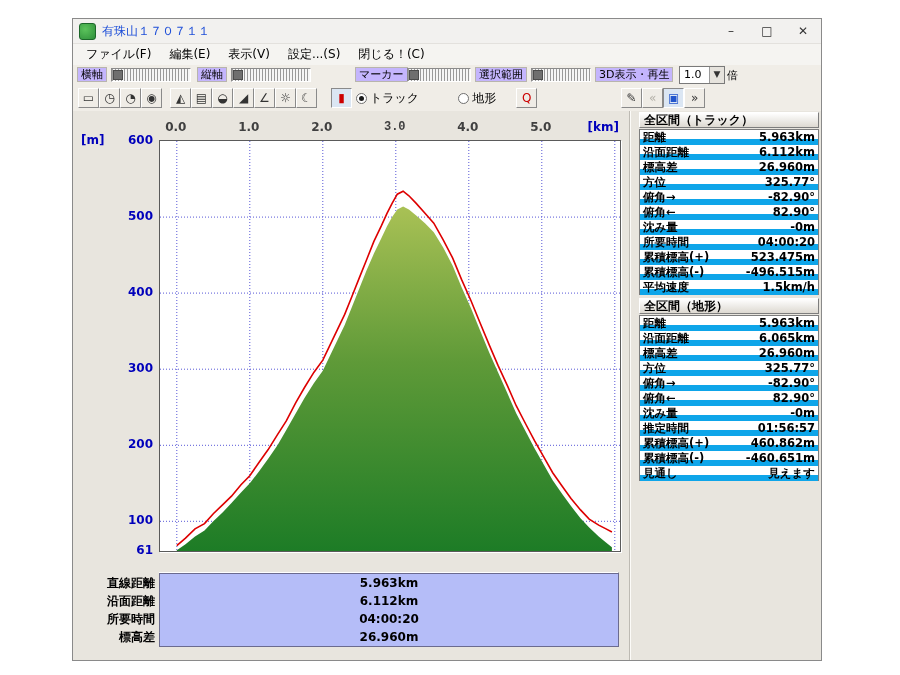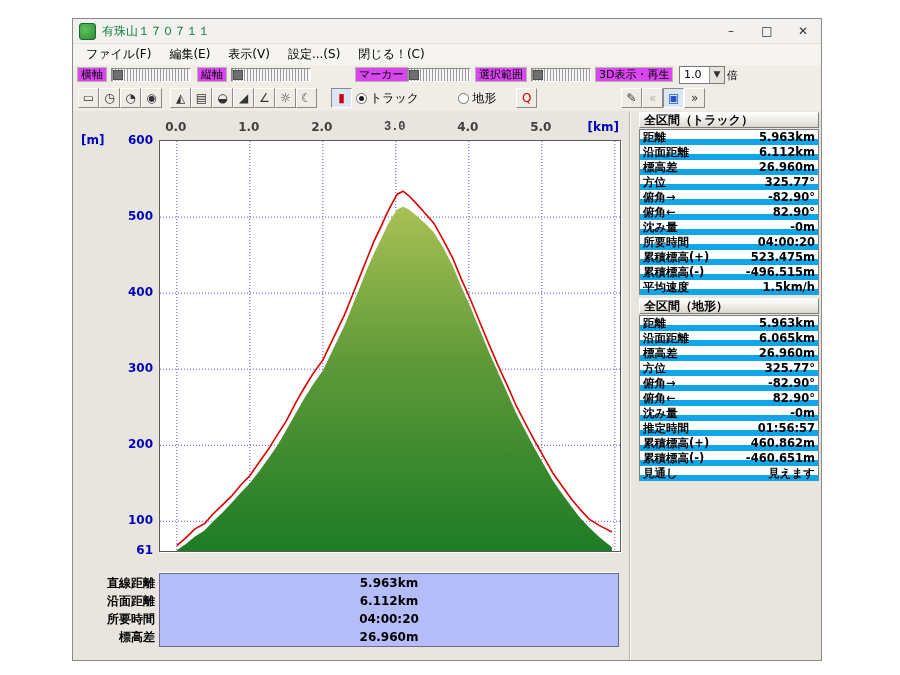--- a/index.html
+++ b/index.html
@@ -1,29 +1,29 @@
 <!DOCTYPE html>
 <html><head>
 <meta charset="utf-8">
 <style>
   html,body{margin:0;padding:0;background:#ffffff;font-family:"DejaVu Sans","Liberation Sans",sans-serif;}
   .stage{position:relative;width:900px;height:675px;background:#ffffff;overflow:hidden;}
   .window{position:absolute;left:72px;top:18px;width:748px;height:641px;background:#f0ede7;border:1px solid #8a8a8a;font-size:12px;color:#000;overflow:hidden;}
   
   .titlebar{position:absolute;top:0;left:0;right:0;height:24px;background:#f2f1ef;display:flex;align-items:center;border-bottom:1px solid #e3e1dd;}
   .app-icon{width:15px;height:15px;margin:0 6px;background:radial-gradient(circle at 35% 35%,#5cc35c,#2e8f3a);border:1px solid #1d672a;border-radius:3px;}
-  .title-text{font-size:12px;color:#15803d;}
+  .title-text{font-size:12px;color:#1d4ed8;}
   .win-controls{margin-left:auto;display:flex;height:100%;}
   .win-btn{width:36px;height:100%;display:flex;align-items:center;justify-content:center;font-size:12px;color:#333;}
   
   .menubar{position:absolute;top:25px;left:0;right:0;height:21px;background:#f5f4f1;border-bottom:1px solid #dedcd6;display:flex;align-items:center;padding-left:4px;}
   .menu-item{padding:2px 9px;font-size:12px;}
   
   .toolbar1{position:absolute;top:46px;left:0;right:0;height:20px;background:#f0ede7;}
-  .tb-label{position:absolute;top:2px;height:13px;line-height:13px;font-size:11px;padding:0 3px;border:1px solid #b8b5ad;background:#d946ef;white-space:nowrap;}
+  .tb-label{position:absolute;top:2px;height:13px;line-height:13px;font-size:11px;padding:0 3px;border:1px solid #b8b5ad;background:#c4b5fd;white-space:nowrap;}
   .tb-text{position:absolute;top:3px;font-size:11px;white-space:nowrap;}
   .slider{position:absolute;top:3px;height:12px;border:1px solid;border-color:#8b8b8b #fff #fff #8b8b8b;background:repeating-linear-gradient(90deg,#9a9a9a 0 1px,#f6f6f6 1px 3px);}
   .slider .handle{position:absolute;left:1px;top:1px;width:8px;height:8px;background:#6f6f6f;border:1px solid #4c4c4c;}
   .combo{position:absolute;top:1px;height:16px;line-height:16px;background:#fff;border:1px solid #7a7a7a;padding-left:4px;font-size:11px;}
   .combo .arrow{position:absolute;right:0;top:0;width:14px;height:16px;background:#e6e3dd;border-left:1px solid #9a9a9a;text-align:center;line-height:15px;font-size:9px;color:#333;}
   
   .toolbar2{position:absolute;top:66px;left:0;right:0;height:26px;background:#f0ede7;border-bottom:1px solid #d8d5cf;display:flex;align-items:center;padding-left:5px;}
   .tgroup{display:flex;align-items:center;}
   .tbtn{width:21px;height:20px;background:#efece6;border:1px solid;border-color:#ffffff #8a8a8a #8a8a8a #ffffff;display:flex;align-items:center;justify-content:center;font-size:12px;color:#333;box-sizing:border-box;}
   .tbtn.pressed{border-color:#8a8a8a #ffffff #ffffff #8a8a8a;background:#dbe6f3;}

